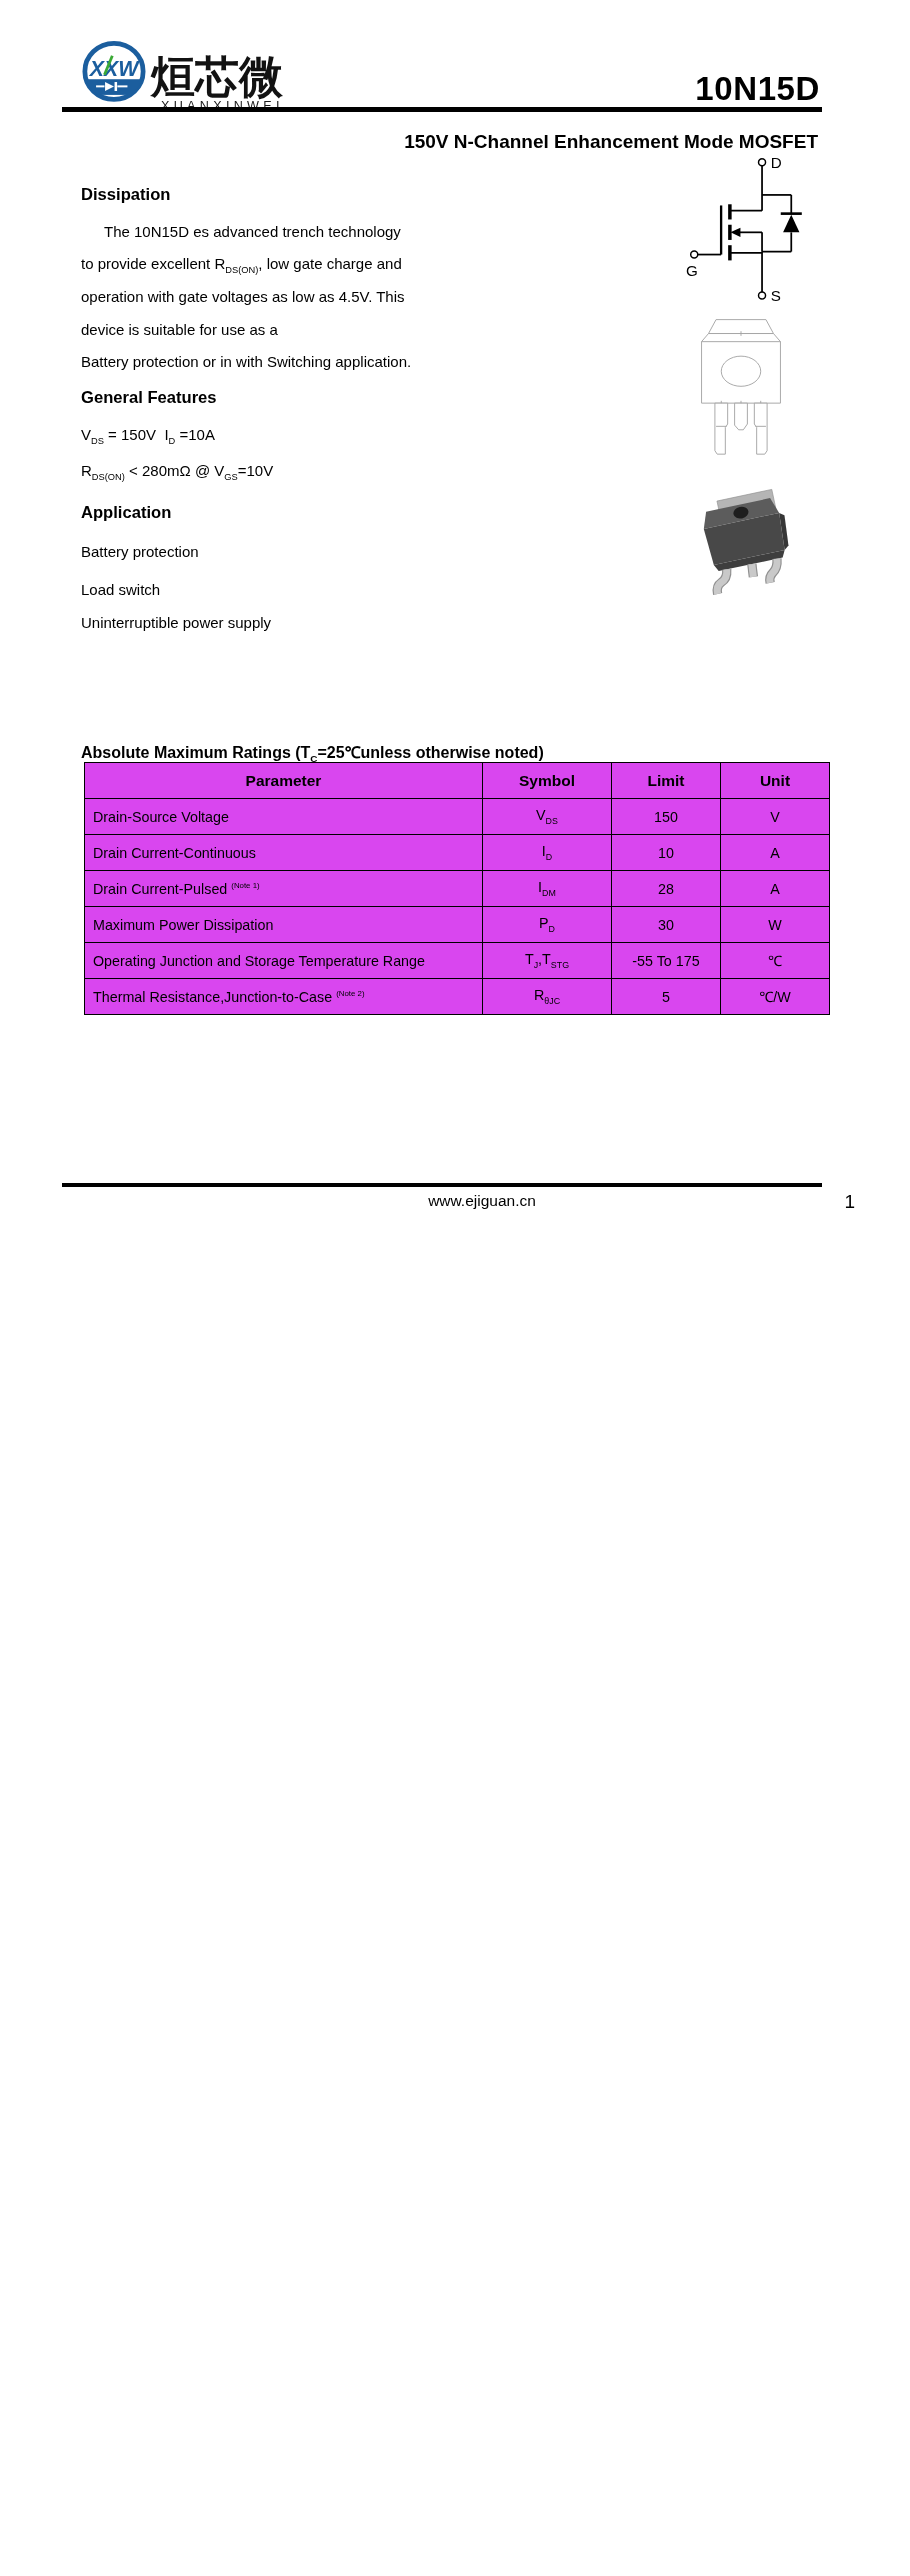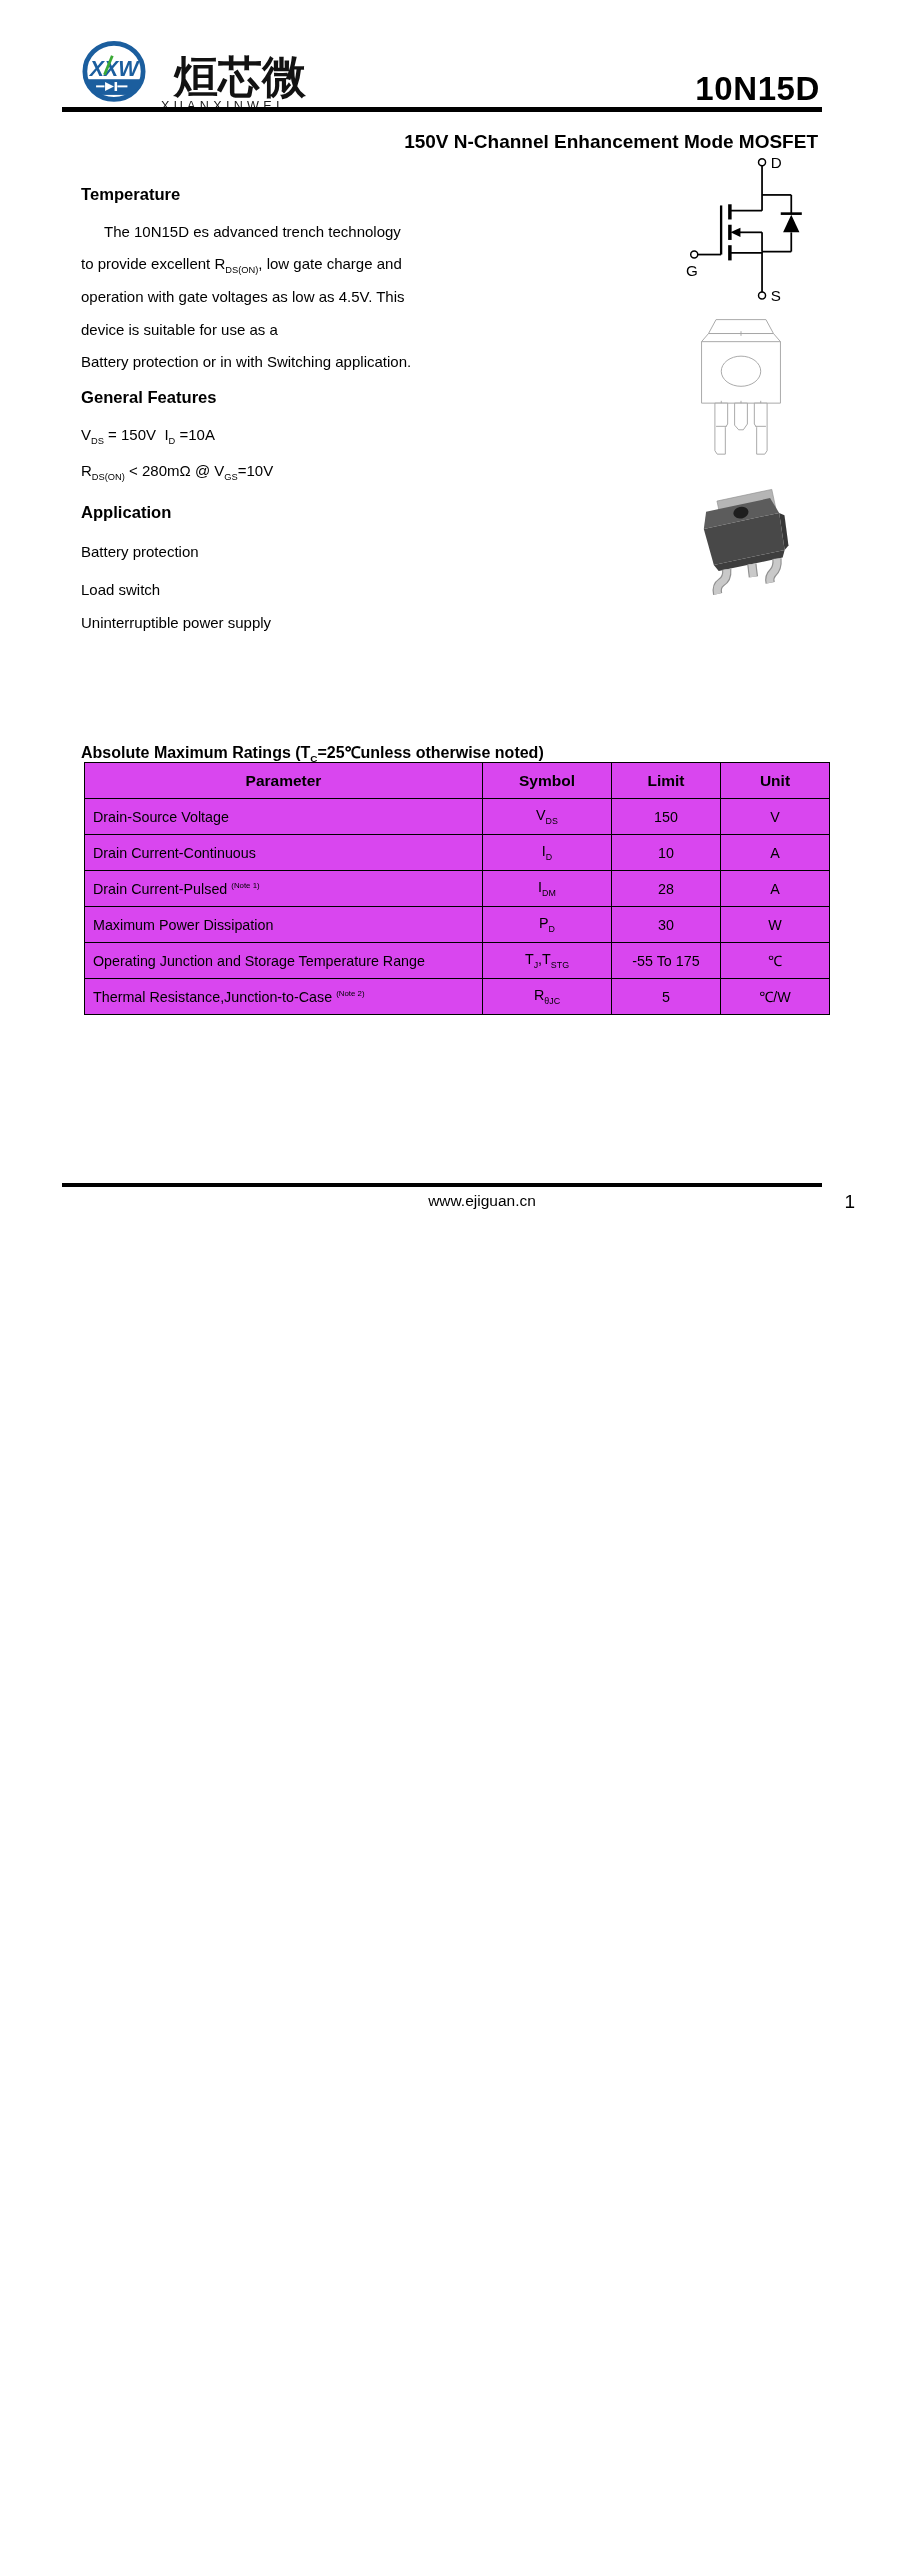--- a/index.html
+++ b/index.html
@@ -46,27 +46,27 @@
     <text x="60" y="64" text-anchor="middle" font-size="38" font-weight="bold" font-style="italic" fill="#1b5e9e">XXW</text>
     <line x1="57" y1="28" x2="43" y2="62" stroke="#3aa935" stroke-width="5"></line>
     <g clip-path="url(#lc1)">
       <rect x="4" y="70" width="112" height="28" fill="#1b5e9e"></rect>
       <rect x="28" y="81" width="15" height="3.5" fill="#ffffff"></rect>
       <polygon points="44,75 44,91 60,83" fill="#ffffff"></polygon>
       <rect x="61" y="75" width="4.5" height="16" fill="#ffffff"></rect>
       <rect x="66" y="81" width="18" height="3.5" fill="#ffffff"></rect>
     </g>
   </svg>
-  <div class="logo-cn" style="left:174px; top:48px; font-size:44px;">烜芯微</div>
+  <div class="logo-cn" style="left:151px; top:48px; font-size:44px;">烜芯微</div>
   <div class="logo-en" style="left:161px; top:99px; font-size:12.6px; letter-spacing:4.3px;">XUANXINWEI</div>
   <div class="part-number" style="top:70px; right:90px;">10N15D</div>
   <div class="rule" style="left:62px; top:107px; width:760px; height:4.6px;"></div>
   <div class="subtitle" style="top:131px; right:92px;">150V N-Channel Enhancement Mode MOSFET</div>
 
-  <div class="h1" style="left:81px; top:185px;">Temperature</div>
+  <div class="h1" style="left:81px; top:185px;">Dissipation</div>
   <div class="bodyline" style="left:104px; top:223px;">The 10N15D es advanced trench technology</div>
   <div class="bodyline" style="left:81px; top:255px;">to provide excellent R<sub>DS(ON)</sub>, low gate charge and</div>
   <div class="bodyline" style="left:81px; top:288px;">operation with gate voltages as low as 4.5V. This</div>
   <div class="bodyline" style="left:81px; top:321px;">device is suitable for use as a</div>
   <div class="bodyline" style="left:81px; top:353px;">Battery protection or in with Switching application.</div>
 
   <div class="h1" style="left:81px; top:388px;">General Features</div>
   <div class="bodyline" style="left:81px; top:426px;">V<sub>DS</sub> = 150V&nbsp;&nbsp;I<sub>D</sub> =10A</div>
   <div class="bodyline" style="left:81px; top:462px;">R<sub>DS(ON)</sub> &lt; 280mΩ @ V<sub>GS</sub>=10V</div>
 

